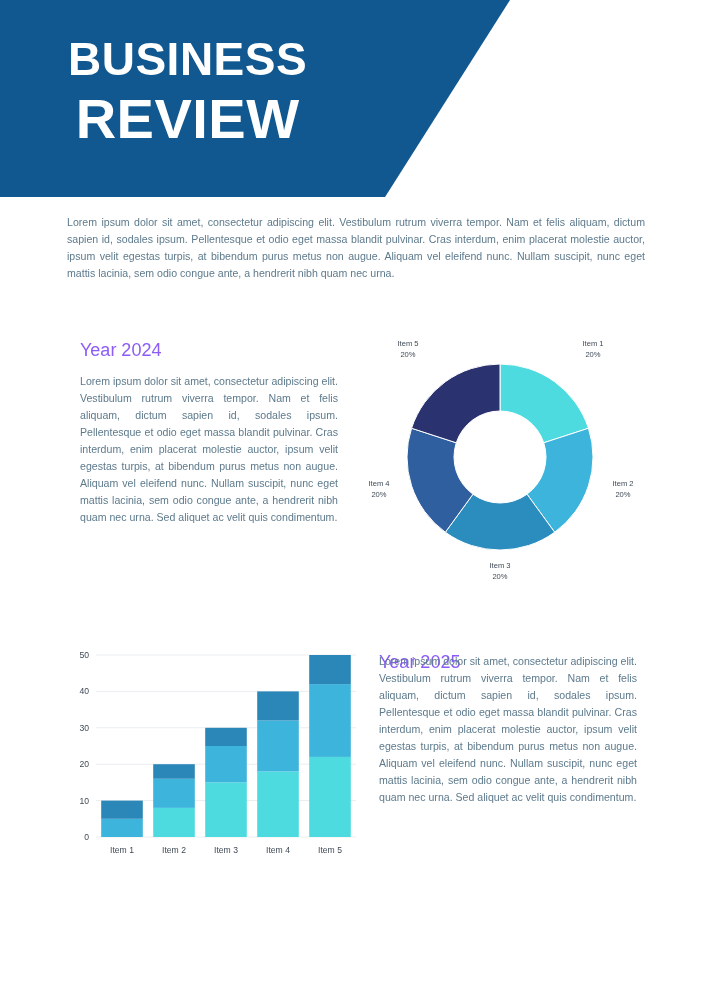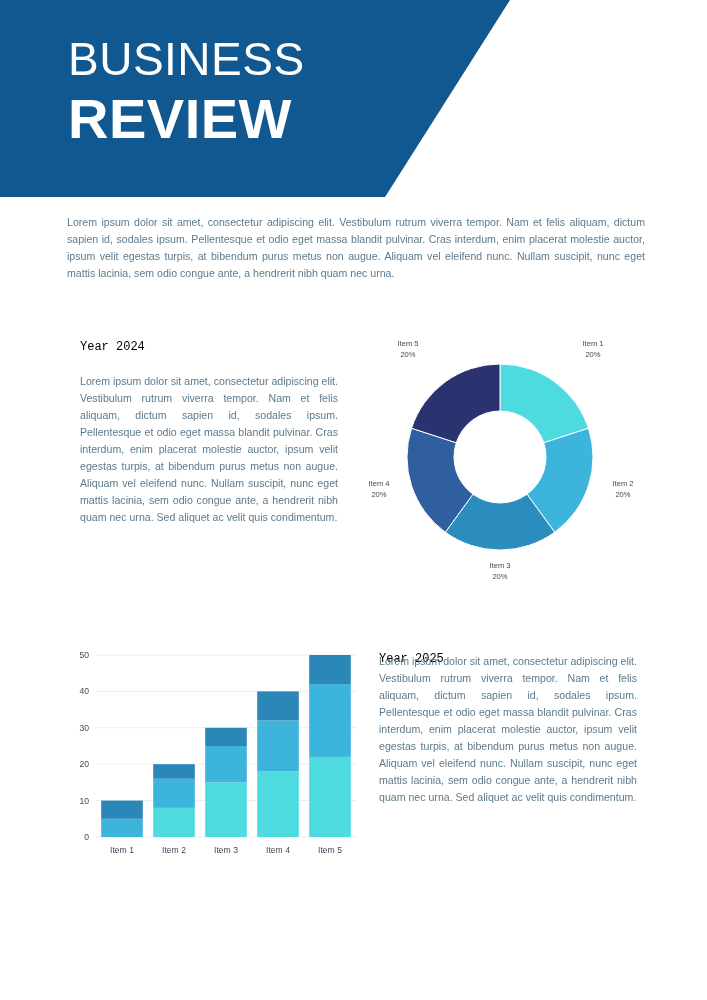--- a/index.html
+++ b/index.html
@@ -33,49 +33,49 @@
   .banner-title {
     position: absolute;
     left: 68px;
     top: 36px;
     color: #ffffff;
     line-height: 1.0;
   }
   .title-line1 {
     display: block;
     font-size: 46px;
-    font-weight: 400;
+    font-weight: 700;
     letter-spacing: 0.5px;
   }
   .title-line2 {
     display: block;
     font-size: 56px;
     font-weight: bold;
     letter-spacing: 0.5px;
     margin-top: 9px;
+    text-align: center;
   }
 
   
   .intro {
     position: absolute;
     left: 67px;
     top: 214px;
     width: 578px;
     font-size: 10.6px;
     line-height: 1.62;
     color: #5d7a8c;
     text-align: justify;
   }
 
   
   .section-heading {
-    font-size: 12px;
-    color: #000000;
+    font-size: 18px;
+    color: #8b5cf6;
     font-weight: 400;
-    font-family: Liberation Mono, monospace;
   }
   .body-text {
     font-size: 10.6px;
     line-height: 1.60;
     color: #5d7a8c;
     text-align: justify;
   }
 
   
   .y2024-head {

